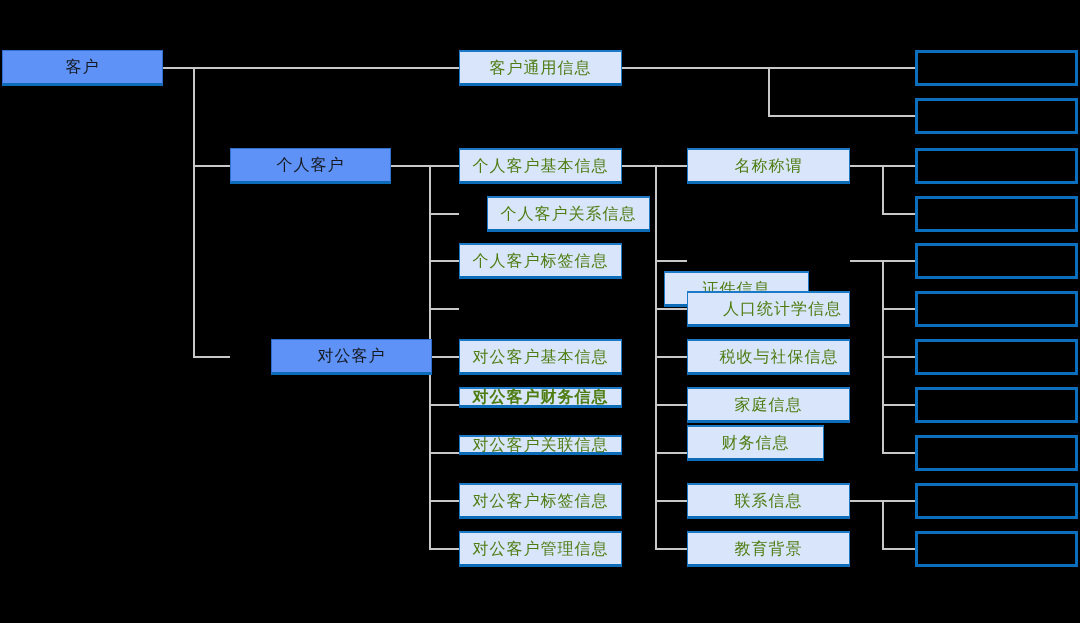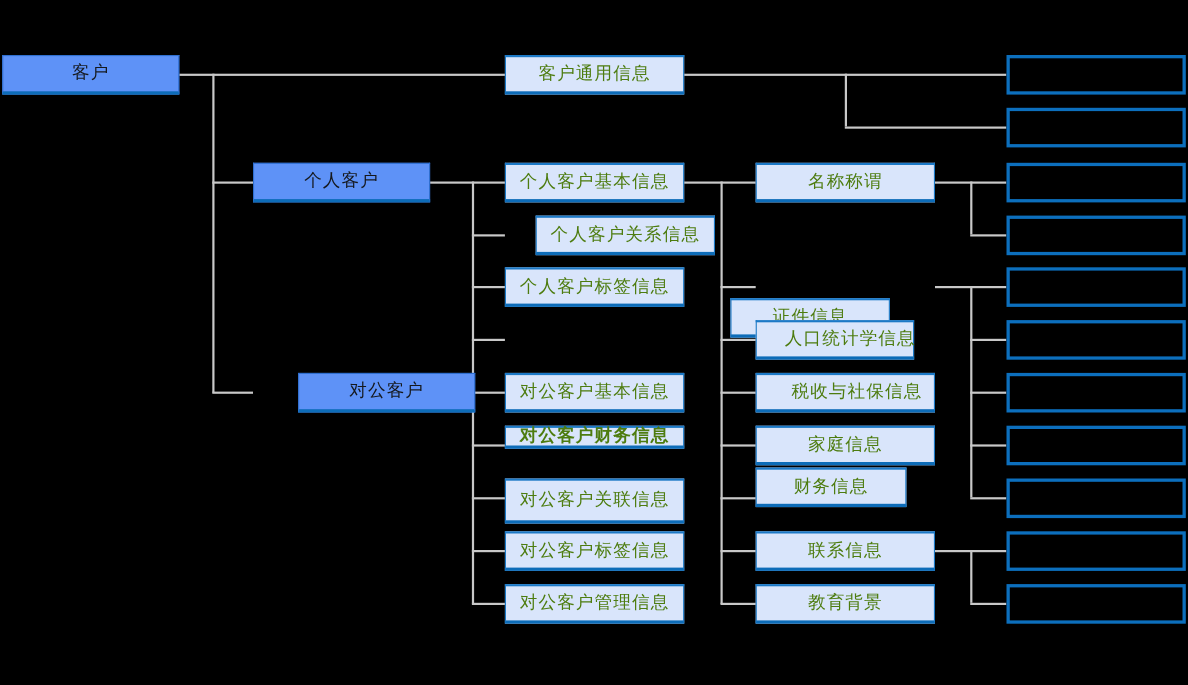--- a/index.html
+++ b/index.html
@@ -112,27 +112,27 @@
 
   <div class="node cat" style="left:230px; top:148px; width:161px; height:36px;">个人客户</div>
   <div class="node cat" style="left:230px; top:339px; width:161px; height:36px;margin-left:41px;">对公客户</div>
 
   <div class="node leaf" style="left:459px; top:50px; width:163px; height:36px;">客户通用信息</div>
   <div class="node leaf" style="left:459px; top:148px; width:163px; height:36px;">个人客户基本信息</div>
   <div class="node leaf" style="left:459px; top:196px; width:163px; height:36px;margin-left:28px;">个人客户关系信息</div>
   <div class="node leaf" style="left:459px; top:243px; width:163px; height:36px;">个人客户标签信息</div>
   <div class="node leaf" style="left:459px; top:339px; width:163px; height:36px;">对公客户基本信息</div>
   <div class="node leaf" style="left:459px; top:387px; width:163px; height:21px;font-weight:bold;">对公客户财务信息</div>
-  <div class="node leaf" style="left:459px; top:435px; width:163px; height:41px;">对公客户关联信息</div>
+  <div class="node leaf" style="left:459px; top:435px; width:163px; height:20px;">对公客户关联信息</div>
   <div class="node leaf" style="left:459px; top:483px; width:163px; height:36px;">对公客户标签信息</div>
   <div class="node leaf" style="left:459px; top:531px; width:163px; height:36px;">对公客户管理信息</div>
 
   <div class="node leaf" style="left:687px; top:148px; width:163px; height:36px;">名称称谓</div>
   <div class="node leaf" style="left:664px; top:243px; width:145px; height:36px;margin-top:28px;">证件信息</div>
-  <div class="node leaf" style="left:687px; top:291px; width:144px; height:36px;padding-left:28px;">人口统计学信息</div>
+  <div class="node leaf" style="left:687px; top:291px; width:163px; height:36px;padding-left:28px;">人口统计学信息</div>
   <div class="node leaf" style="left:687px; top:339px; width:163px; height:36px;padding-left:21px;">税收与社保信息</div>
   <div class="node leaf" style="left:687px; top:387px; width:163px; height:36px;">家庭信息</div>
   <div class="node leaf" style="left:687px; top:425px; width:137px; height:36px;">财务信息</div>
   <div class="node leaf" style="left:687px; top:483px; width:163px; height:36px;">联系信息</div>
   <div class="node leaf" style="left:687px; top:531px; width:163px; height:36px;">教育背景</div>
 
   <div class="node blank" style="left:915px; top:50px; width:163px; height:36px;"></div>
   <div class="node blank" style="left:915px; top:98px; width:163px; height:36px;"></div>
   <div class="node blank" style="left:915px; top:148px; width:163px; height:36px;"></div>
   <div class="node blank" style="left:915px; top:196px; width:163px; height:36px;"></div>

